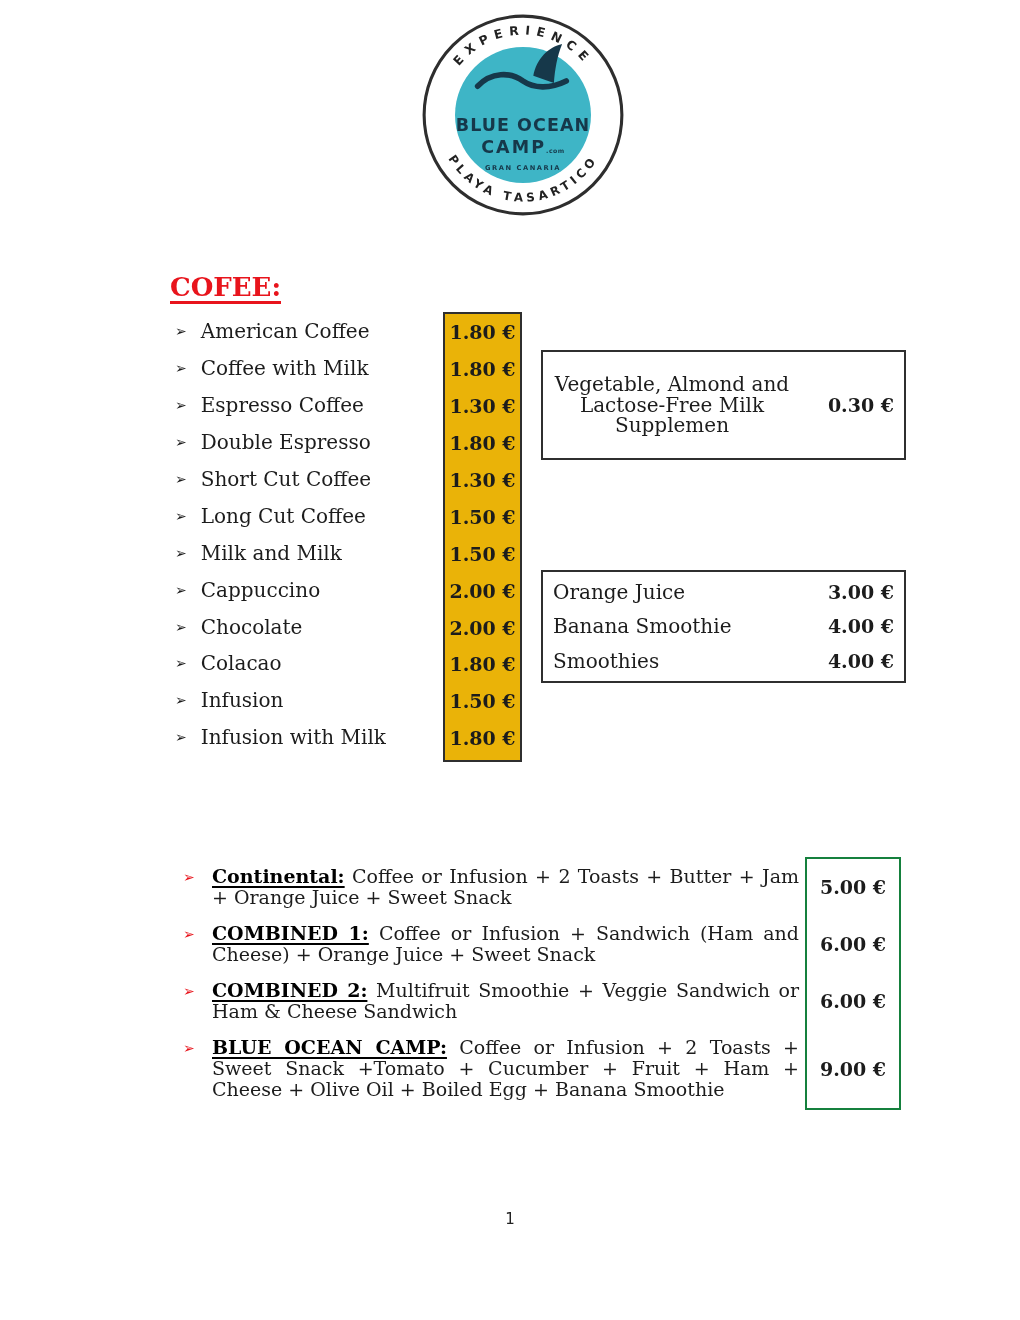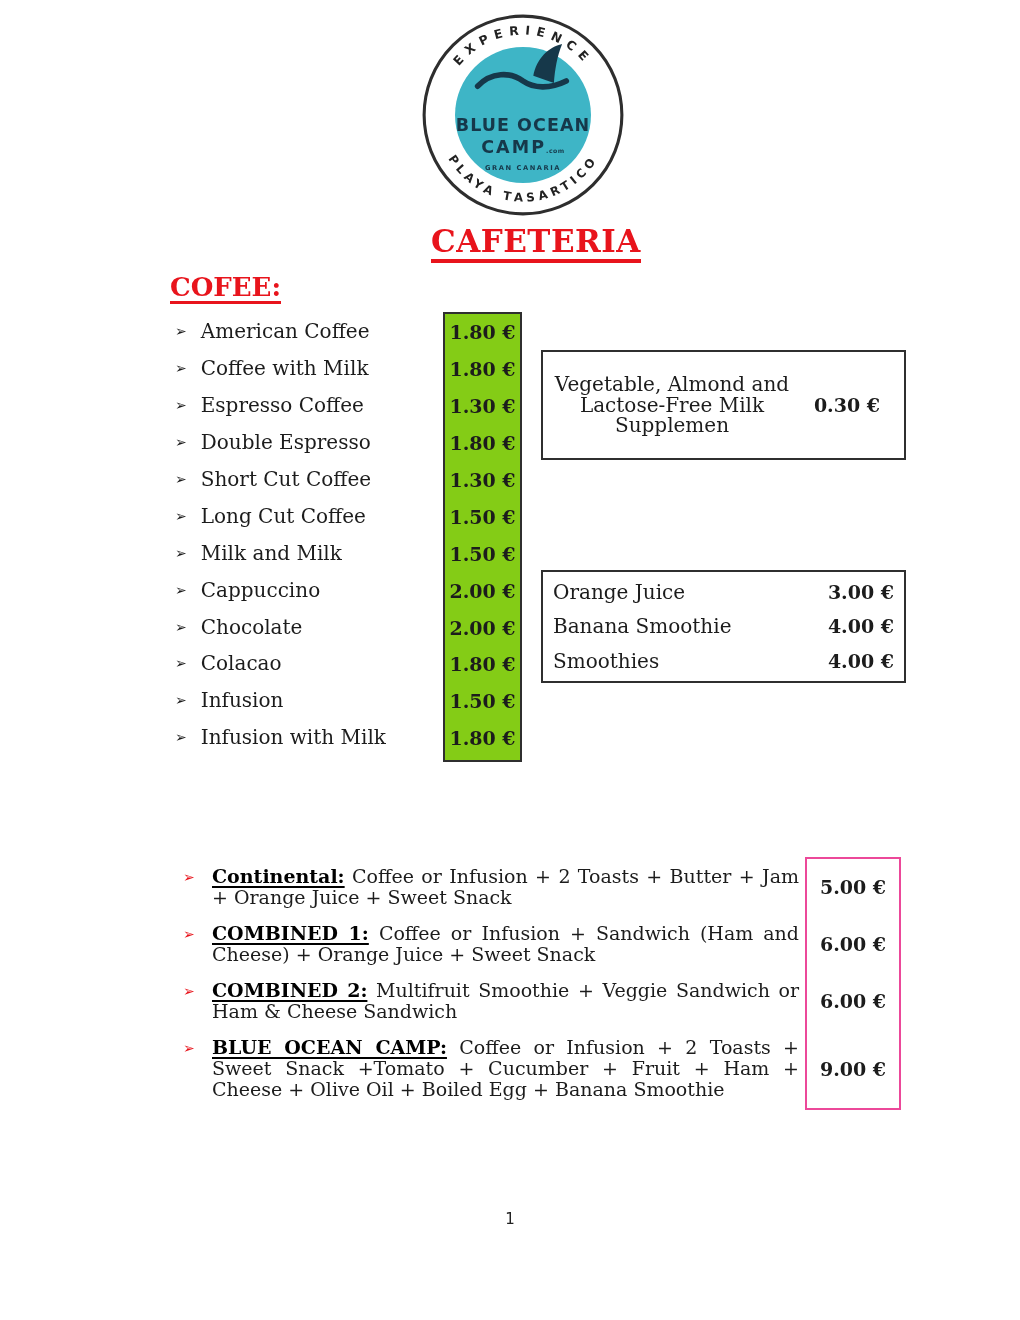--- a/index.html
+++ b/index.html
@@ -22,54 +22,54 @@
   }
   .coffee-heading{left:170px;top:274px;font-size:26px;line-height:26px;}
   .juices-heading{left:551px;top:501px;font-size:23px;line-height:25px;}
   .breakfast-heading{left:180px;top:822px;font-size:26px;line-height:28px;}
   
   .coffee-list{position:absolute;left:175px;top:313px;width:265px;}
   .coffee-row{height:36.9px;display:flex;align-items:center;font-size:20px;}
   .c-bullet{font-size:14px;margin-right:14px;color:#1c1c1c;flex:none;}
   .coffee-price-box{
     position:absolute;left:443px;top:312px;width:79px;height:450px;
-    border:2px solid #2f2f2f;box-sizing:border-box;background:#84cc16;
+    border:2px solid #2f2f2f;box-sizing:border-box;background:#eab308;
   }
   .coffee-price-row{
     height:36.9px;display:flex;align-items:center;justify-content:center;
     font-size:19px;font-weight:bold;white-space:nowrap;
   }
   
   .supplement-box{
     position:absolute;left:541px;top:350px;width:365px;height:110px;
     border:2px solid #2f2f2f;box-sizing:border-box;display:flex;align-items:center;
   }
   .supplement-text{width:258px;text-align:center;font-size:20px;line-height:20.5px;}
-  .supplement-price{flex:1;text-align:right;padding-right:24px;font-size:19px;font-weight:bold;}
+  .supplement-price{flex:1;text-align:right;padding-right:10px;font-size:19px;font-weight:bold;}
   .juices-box{
     position:absolute;left:541px;top:570px;width:365px;height:113px;
     border:2px solid #2f2f2f;box-sizing:border-box;
     display:flex;flex-direction:column;justify-content:space-around;padding:3px 10px;
   }
   .juice-row{display:flex;justify-content:space-between;align-items:center;font-size:20px;}
   .juice-price{font-size:19px;font-weight:bold;}
   
   .breakfast-list{position:absolute;left:183px;top:866px;width:616px;}
   .bf-item{
     position:relative;padding-left:29px;margin-bottom:15px;
     text-align:justify;font-size:19px;line-height:21px;
   }
   .bf-bullet{position:absolute;left:0;top:1px;color:#e8141c;font-size:14px;}
   .bf-label{
     color:#000000;font-weight:bold;
     text-decoration:underline;text-decoration-thickness:2px;text-underline-offset:3px;
   }
   .breakfast-price-box{
     position:absolute;left:805px;top:857px;width:96px;height:253px;
-    border:2px solid #ec4899;box-sizing:border-box;background:#fff;
+    border:2px solid #15803d;box-sizing:border-box;background:#fff;
   }
   .bf-price{
     position:absolute;left:0;width:100%;text-align:center;
     font-size:19px;font-weight:bold;white-space:nowrap;
   }
   
   .page-number{
     position:absolute;left:0;right:0;top:1210px;text-align:center;
     font-size:15px;font-family:"DejaVu Sans", sans-serif;color:#222;
   }
@@ -96,21 +96,20 @@
       <g transform="translate(100,74)">
         <path d="M 10,-12 C 13,-29 25,-40 38,-43 C 33,-31 31,-18 30,-5 Z" fill="#16384a"></path>
         <path d="M -44,-2 C -31,-16 -12,-16 0,-7 C 10,0 26,1 42,-7" stroke="#16384a" stroke-width="5.5" fill="none" stroke-linecap="round"></path>
       </g>
       <text x="100" y="116" text-anchor="middle" font-size="17" font-weight="bold" fill="#16384a" letter-spacing="1">BLUE OCEAN</text>
       <text x="100" y="137" text-anchor="middle" font-size="17" font-weight="bold" fill="#16384a" letter-spacing="2"><tspan>CAMP</tspan><tspan font-size="6" letter-spacing="0.5">.com</tspan></text>
       <text x="100" y="153" text-anchor="middle" font-size="6.5" font-weight="bold" fill="#16384a" letter-spacing="1.5">GRAN CANARIA</text>
     </svg>
   </div>
 
-  <div class="doc-title">CAFETERIA</div>
 
   <div class="section-heading coffee-heading">COFEE:</div>
 
   <div class="coffee-list">
   <div class="coffee-row">
     <span class="c-bullet">➢</span>
     <span>American Coffee</span>
   </div>
 
   <div class="coffee-row">

